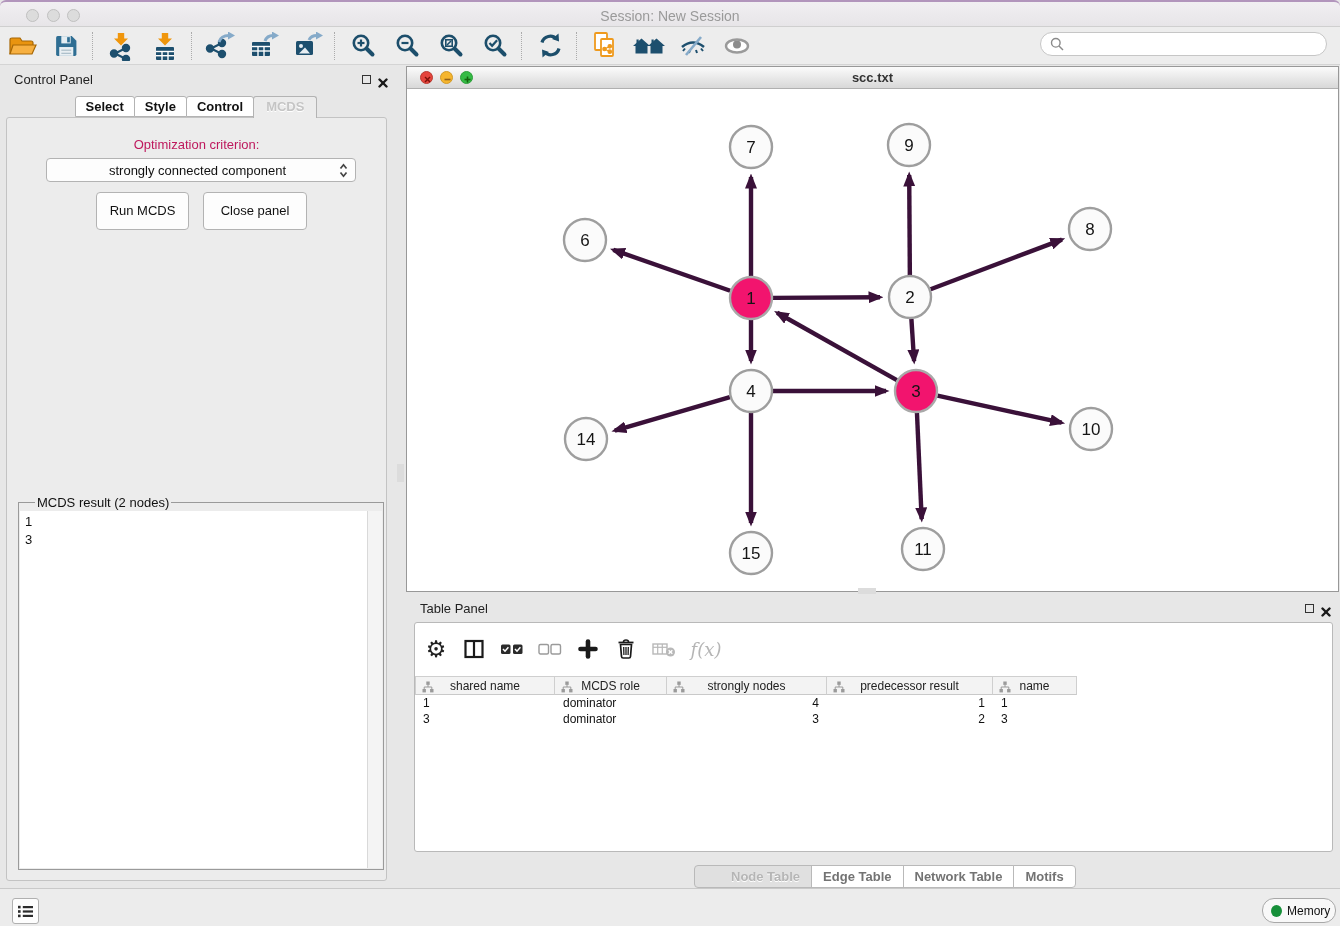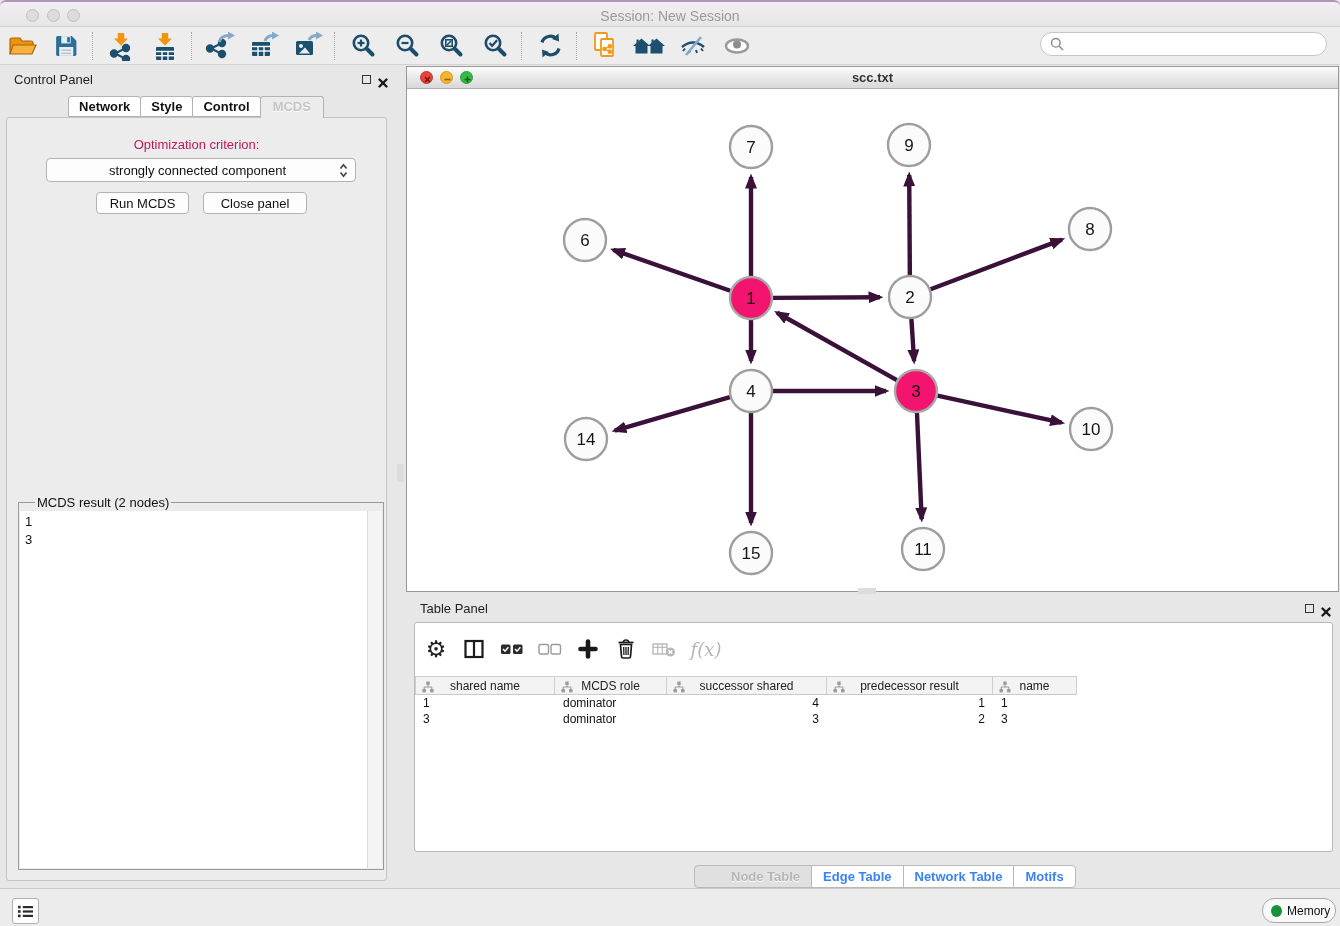--- a/index.html
+++ b/index.html
@@ -20,21 +20,21 @@
   .float-ico{position:absolute;width:9px;height:9px;border:1.5px solid #333;box-sizing:border-box;top:10px;}
   .close-ico{position:absolute;top:9px;}
   .cp-tabs{position:absolute;left:0;top:31px;width:100%;height:22px;display:flex;justify-content:center;}
   .tab{height:21px;box-sizing:border-box;background:#fff;border:1px solid #b3b3b3;margin-left:-1px;font-size:13px;font-weight:700;line-height:19px;padding:0 10px;color:#111;border-radius:3px 3px 0 0;z-index:1;}
   .tab.active{background:#ececec;color:#c5c5c5;text-shadow:0 1px 0 #fff;height:22px;border-bottom:none;z-index:2;padding:0 12px;}
   .cp-content{position:absolute;left:6px;right:6px;top:52px;bottom:7px;background:#ececec;border:1px solid #c3c3c3;border-radius:3px;}
   .opt-label{position:absolute;top:19px;left:0;right:0;text-align:center;font-size:13px;color:#be185d;}
   .dropdown{position:absolute;left:39px;top:40px;width:310px;height:24px;box-sizing:border-box;background:#fdfdfd;border:1px solid #b3b3b3;border-radius:4px;display:flex;align-items:center;text-align:center;}
   .dropdown span{flex:1;font-size:13px;color:#111;margin-left:9px;}
   .dropdown svg{margin-right:7px;}
-  .btn{position:absolute;top:74px;height:22px;box-sizing:border-box;background:#fdfdfd;border:1px solid #b3b3b3;border-radius:4px;font-size:13px;color:#111;text-align:center;line-height:20px;font-family:inherit;}
+  .btn{position:absolute;top:74px;height:38px;box-sizing:border-box;background:#fdfdfd;border:1px solid #b3b3b3;border-radius:4px;font-size:13px;color:#111;text-align:center;line-height:20px;font-family:inherit;}
   .resultbox{position:absolute;left:11px;width:366px;top:384px;height:368px;box-sizing:border-box;border:1px solid #9a9a9a;}
   .legend{position:absolute;left:16px;top:-8px;background:#ececec;font-size:13px;color:#111;padding:0 2px;}
   .result-area{position:absolute;left:1px;right:1px;top:8px;bottom:1px;background:#fff;}
   .result-lines{position:absolute;left:5px;top:2px;font-size:13px;line-height:18px;color:#111;white-space:pre;}
   .vscroll{position:absolute;right:0;top:0;bottom:0;width:14px;background:#f4f4f4;border-left:1px solid #d9d9d9;}
   
   .netwin{position:absolute;left:406px;top:66px;width:933px;height:526px;box-sizing:border-box;border:1px solid #989898;background:#fff;}
   .net-titlebar{position:absolute;left:0;top:0;right:0;height:21px;background:linear-gradient(#fbfbfb,#d8d8d8);border-bottom:1px solid #b0b0b0;}
   .net-title{position:absolute;left:0;right:0;top:3px;text-align:center;font-size:13px;font-weight:700;color:#333;}
   .tlb{position:absolute;top:4px;width:13px;height:13px;border-radius:50%;box-sizing:border-box;}
@@ -46,21 +46,21 @@
   .tp-toolbar{position:absolute;left:0;top:0;height:52px;display:flex;align-items:center;padding-left:2px;}
   .ttbtn{width:38px;height:36px;display:flex;align-items:center;justify-content:center;flex:0 0 auto;}
   .tp-head{position:absolute;left:0;top:53px;height:19px;display:flex;}
   .th{box-sizing:border-box;background:#f3f3f3;border-top:1px solid #cfcfcf;border-bottom:1px solid #c9c9c9;border-right:1px solid #cfcfcf;position:relative;font-size:12px;color:#222;text-align:center;line-height:18px;}
   .th:first-child{border-left:1px solid #cfcfcf;}
   .th svg{position:absolute;left:6px;top:4px;}
   .tp-rows{position:absolute;left:0;top:72px;}
   .trow{display:flex;height:16px;}
   .td{box-sizing:border-box;font-size:12px;color:#111;line-height:16px;padding:0 8px;overflow:hidden;}
   .tp-tabs{position:absolute;left:288px;top:270px;display:flex;}
-  .btab{height:23px;box-sizing:border-box;background:#fff;border:1px solid #b9b9b9;margin-left:-1px;font-size:13px;font-weight:700;line-height:21px;padding:0 11px;color:#3b82f6;}
+  .btab{height:23px;box-sizing:border-box;background:#fff;border:1px solid #b9b9b9;margin-left:-1px;font-size:13px;font-weight:700;line-height:21px;padding:0 11px;color:#737373;}
   .btab:first-child{border-radius:4px 0 0 4px;margin-left:0;}
   .btab:last-child{border-radius:0 4px 4px 0;}
   .btab.active{background:#e0e0e0;color:#b5b5b5;text-shadow:0 1px 0 #fff;padding-left:36px;}
   
   .statusbar{position:absolute;left:0;bottom:0;right:0;height:38px;box-sizing:border-box;background:#ececec;border-top:1px solid #c9c9c9;}
   .listbtn{position:absolute;left:12px;top:9px;width:27px;height:26px;box-sizing:border-box;background:#fdfdfd;border:1px solid #b0b0b0;border-radius:3px;display:flex;align-items:center;justify-content:center;}
   .membtn{position:absolute;right:4px;top:9px;width:74px;height:25px;box-sizing:border-box;background:#f8f8f8;border:1px solid #a8a8a8;border-radius:12px;display:flex;align-items:center;}
   .memdot{width:11px;height:12px;border-radius:50%;background:#17903a;margin-left:8px;}
   .memlabel{font-size:12px;color:#111;margin-left:5px;}
   .splitter-v{position:absolute;left:397px;top:464px;width:7px;height:18px;background:#dcdcdc;}
@@ -249,21 +249,21 @@
       <span class="close-ico" style="left:378px">
         <svg width="10" height="10" viewBox="0 0 10 10">
             <g stroke="#1a1a1a" stroke-width="2.4" stroke-linecap="round">
               <line x1="1.5" y1="1.5" x2="8.5" y2="8.5"></line>
               <line x1="8.5" y1="1.5" x2="1.5" y2="8.5"></line>
             </g>
           </svg>
       </span>
     </div>
     <div class="cp-tabs">
-      <div class="tab">Network</div>
+      <div class="tab">Select</div>
       <div class="tab">Style</div>
       <div class="tab">Control</div>
       <div class="tab active">MCDS</div>
     </div>
     <div class="cp-content">
       <div class="opt-label">Optimization criterion:</div>
       <div class="dropdown">
         <span>strongly connected component</span>
         <svg width="9" height="15" viewBox="0 0 9 15">
           <polyline points="1.5,5.5 4.5,1.8 7.5,5.5" fill="none" stroke="#444" stroke-width="1.7"></polyline>
@@ -447,21 +447,21 @@
               </g>
               <path d="M6,4 v2 M2.2,8 v-2 h7.6 v2" fill="none" stroke="#9a9a9a" stroke-width="1"></path>
             </svg><span>MCDS role</span></div>
           <div class="th" style="width: 160px;"><svg width="12" height="12" viewBox="0 0 12 12">
               <g fill="#9a9a9a">
                 <rect x="4.3" y="0.5" width="3.4" height="3.4"></rect>
                 <rect x="0.5" y="8" width="3.4" height="3.4"></rect>
                 <rect x="8.1" y="8" width="3.4" height="3.4"></rect>
               </g>
               <path d="M6,4 v2 M2.2,8 v-2 h7.6 v2" fill="none" stroke="#9a9a9a" stroke-width="1"></path>
-            </svg><span>successor shared</span></div>
+            </svg><span>strongly nodes</span></div>
           <div class="th" style="width: 166px;"><svg width="12" height="12" viewBox="0 0 12 12">
               <g fill="#9a9a9a">
                 <rect x="4.3" y="0.5" width="3.4" height="3.4"></rect>
                 <rect x="0.5" y="8" width="3.4" height="3.4"></rect>
                 <rect x="8.1" y="8" width="3.4" height="3.4"></rect>
               </g>
               <path d="M6,4 v2 M2.2,8 v-2 h7.6 v2" fill="none" stroke="#9a9a9a" stroke-width="1"></path>
             </svg><span>predecessor result</span></div>
           <div class="th" style="width: 84px;"><svg width="12" height="12" viewBox="0 0 12 12">
               <g fill="#9a9a9a">

